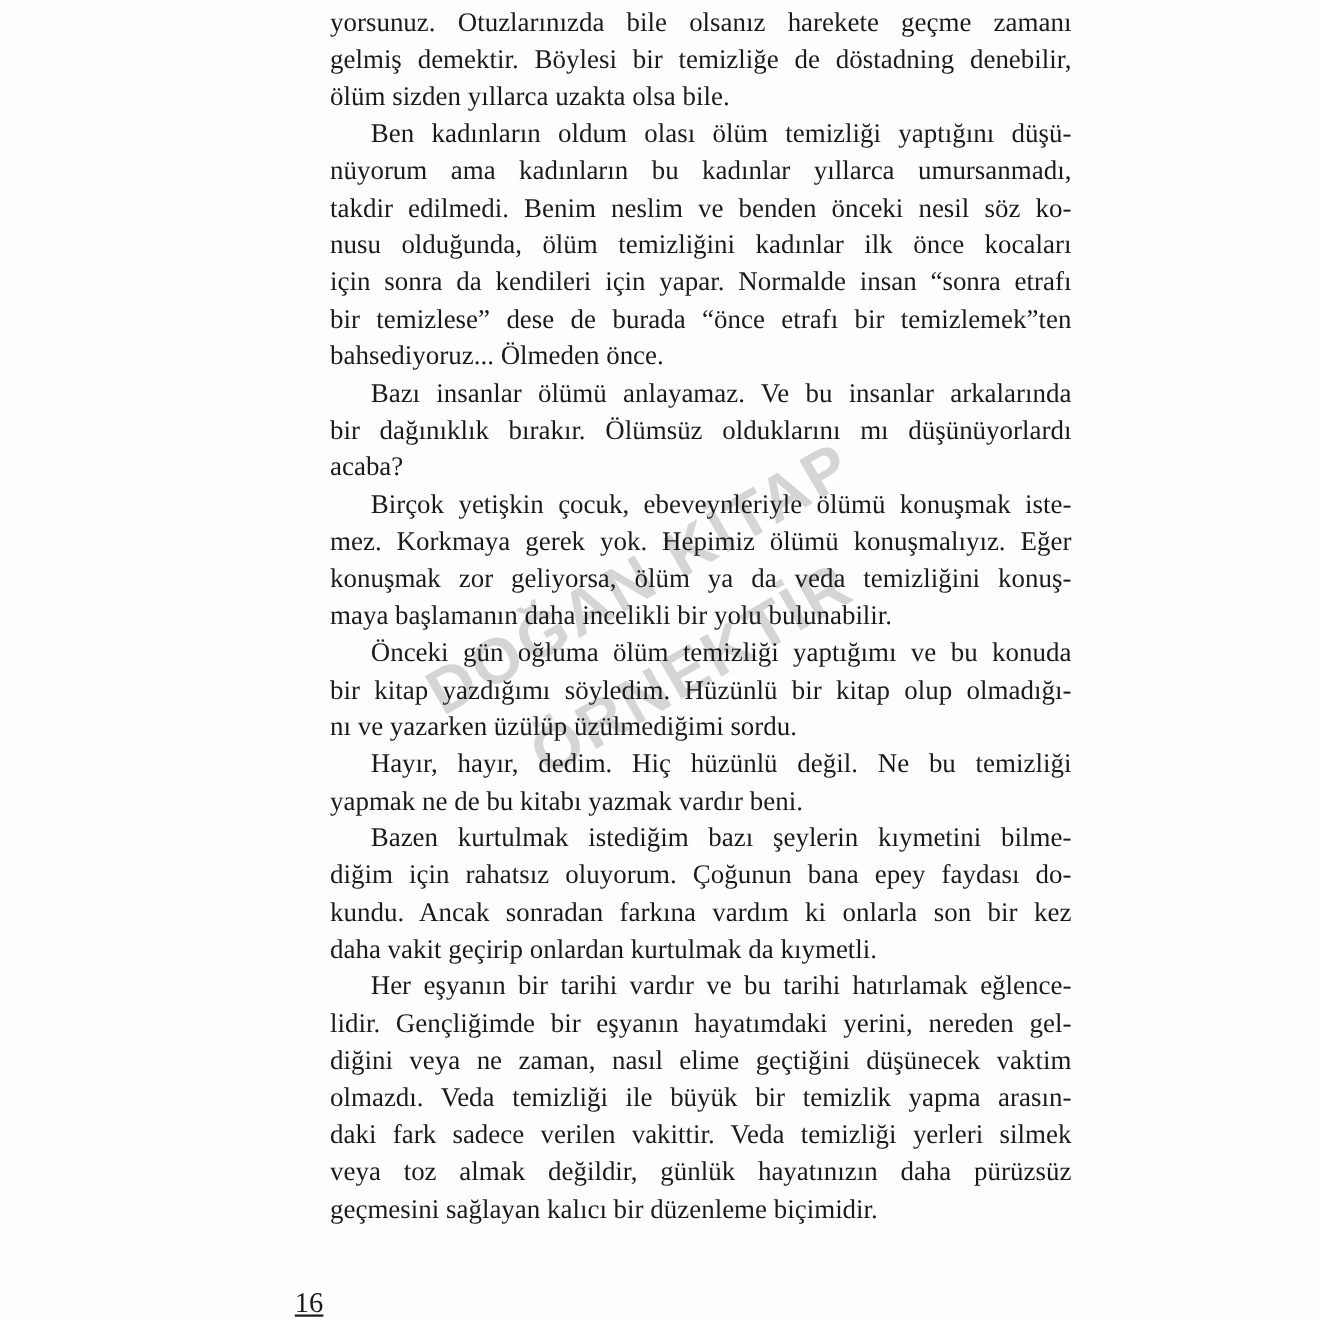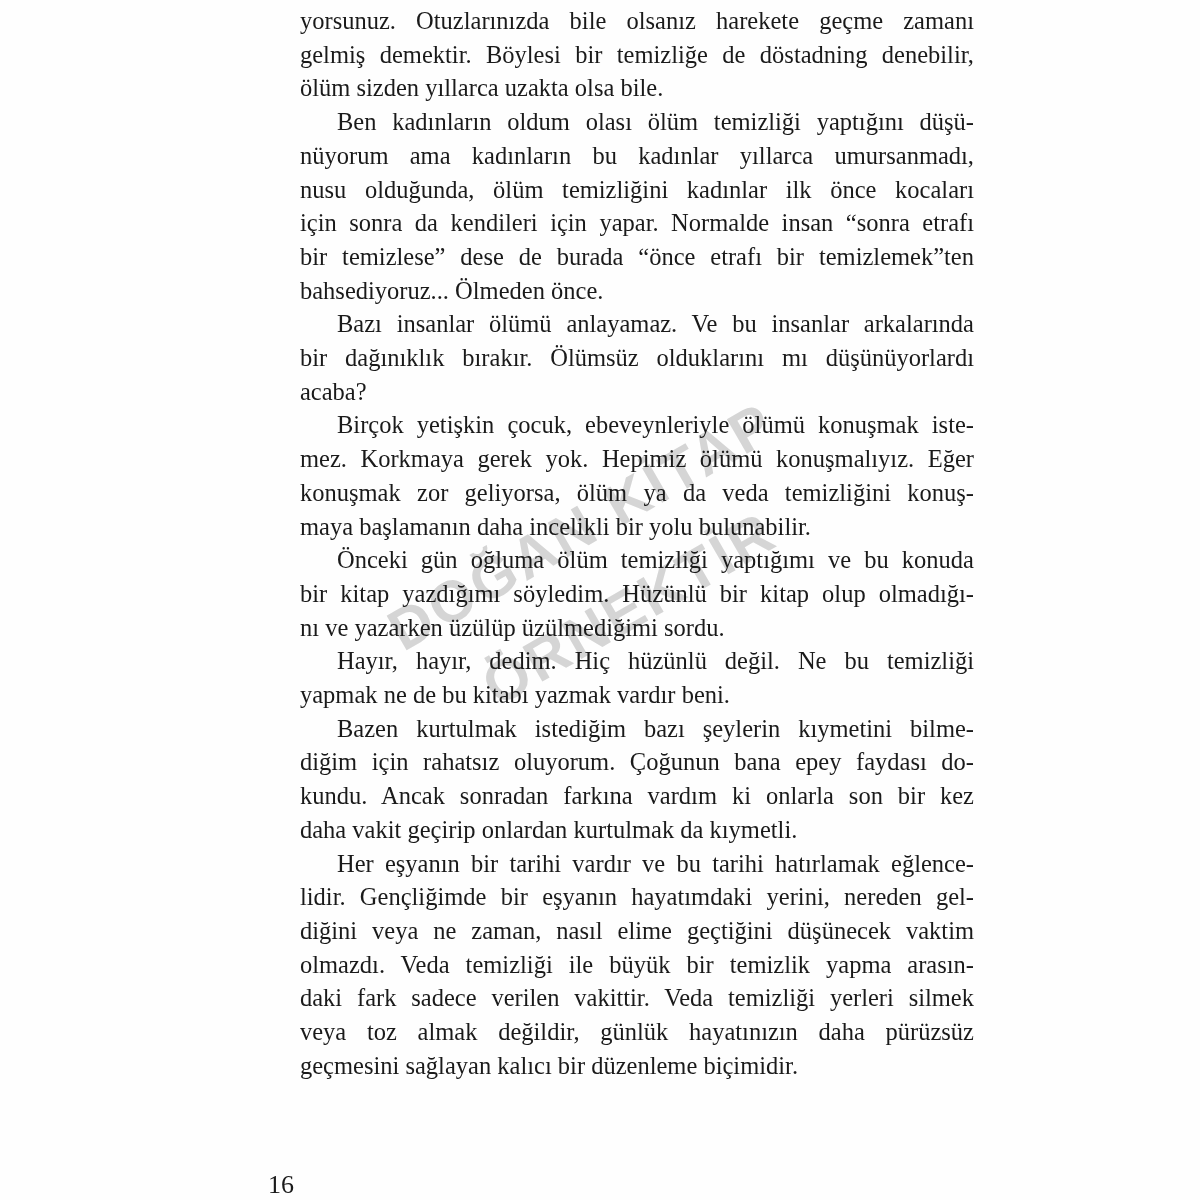--- a/index.html
+++ b/index.html
@@ -62,20 +62,21 @@
   }
   .it {
   }
   .pagenum {
     position: absolute;
     left: 268px;
     top: 1170px;
     z-index: 2;
     font-size: 26px;
     line-height: 30px;
+    text-decoration: underline;
   }
 </style>
 </head>
 <body>
 
 <div class="page">
 
   <div class="watermark">
     <span class="wline">DOĞAN KİTAP</span>
     <span class="wline">ÖRNEKTİR</span>
@@ -83,20 +84,21 @@
 
   <div class="text-block" id="text-block">
       <div class="paragraph">
         <div class="line"><span>yorsunuz. Otuzlarınızda bile olsanız harekete geçme zamanı</span></div>
         <div class="line"><span>gelmiş demektir. Böylesi bir temizliğe de </span><span class="it">döstadning</span><span> denebilir,</span></div>
         <div class="line last"><span>ölüm sizden yıllarca uzakta olsa bile.</span></div>
       </div>
       <div class="paragraph">
         <div class="line indent"><span>Ben kadınların oldum olası ölüm temizliği yaptığını düşü-</span></div>
         <div class="line"><span>nüyorum ama kadınların bu kadınlar yıllarca umursanmadı,</span></div>
+        <div class="line"><span>takdir edilmedi. Benim neslim ve benden önceki nesil söz ko-</span></div>
         <div class="line"><span>nusu olduğunda, ölüm temizliğini kadınlar ilk önce kocaları</span></div>
         <div class="line"><span>için sonra da kendileri için yapar. Normalde insan “sonra etrafı</span></div>
         <div class="line"><span>bir temizlese” dese de burada “önce etrafı bir temizlemek”ten</span></div>
         <div class="line last"><span>bahsediyoruz... Ölmeden önce.</span></div>
       </div>
       <div class="paragraph">
         <div class="line indent"><span>Bazı insanlar ölümü anlayamaz. Ve bu insanlar arkalarında</span></div>
         <div class="line"><span>bir dağınıklık bırakır. Ölümsüz olduklarını mı düşünüyorlardı</span></div>
         <div class="line last"><span>acaba?</span></div>
       </div>

